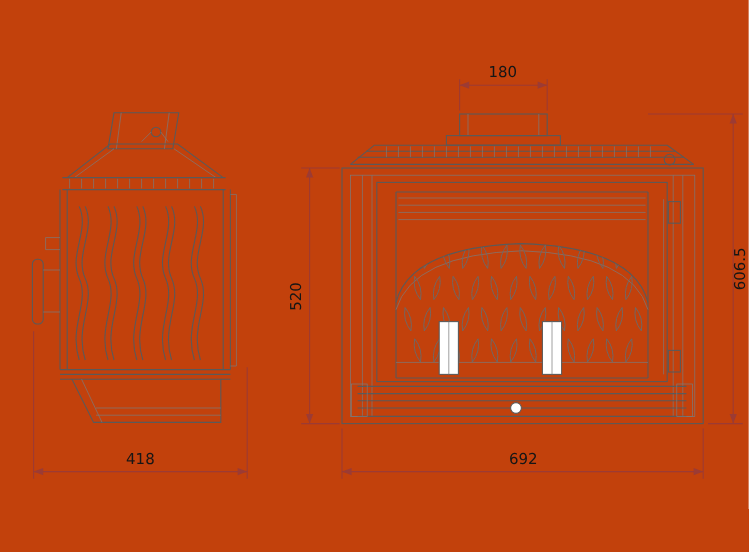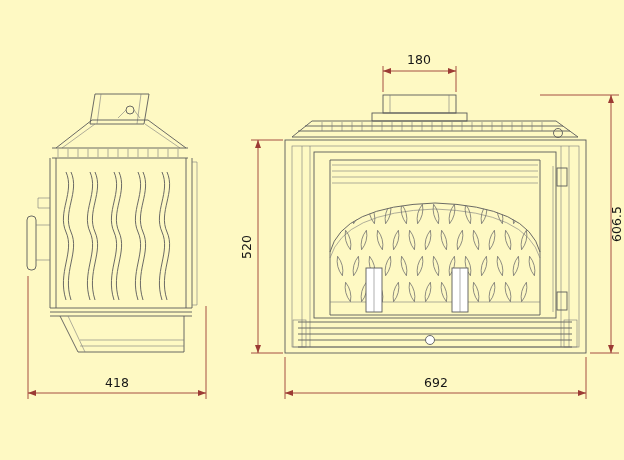--- a/index.html
+++ b/index.html
@@ -1,16 +1,16 @@
 <!DOCTYPE html>
 <html><head>
 <meta charset="utf-8">
 <style>
   html,body{margin:0;padding:0;background:#fff;}
-  .page{width:624px;height:460px;background:#fef9c3;position:relative;overflow:hidden;}
+  .page{width:624px;height:460px;background:#c2410c;position:relative;overflow:hidden;}
   svg{display:block;}
   .draw{stroke:#5a5a5a;stroke-width:0.9;fill:none;}
   .draw-thin{stroke:#7a7a7a;stroke-width:0.6;fill:none;}
   .draw-fill{stroke:#5a5a5a;stroke-width:0.9;fill:#ffffff;}
   .dim{stroke:#9c3b34;stroke-width:0.9;fill:none;}
   .dim-arrow{fill:#9c3b34;stroke:none;}
   .dim-text{font-family:"DejaVu Sans","Liberation Sans",sans-serif;font-size:12.5px;fill:#161616;}
   .leaf{stroke:#6a6a6a;stroke-width:0.7;fill:none;}
 </style>
 </head>

